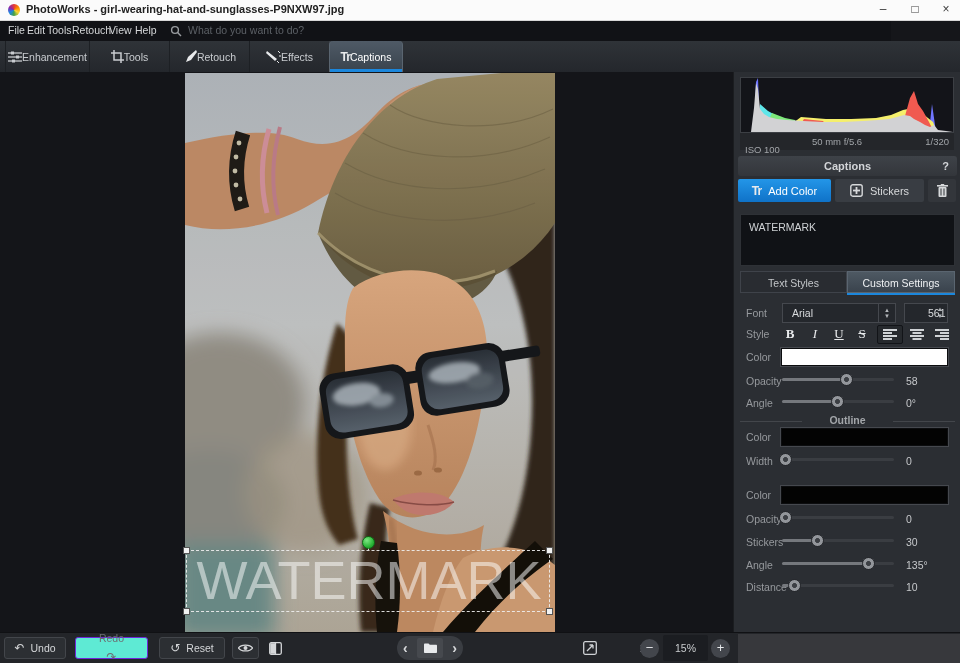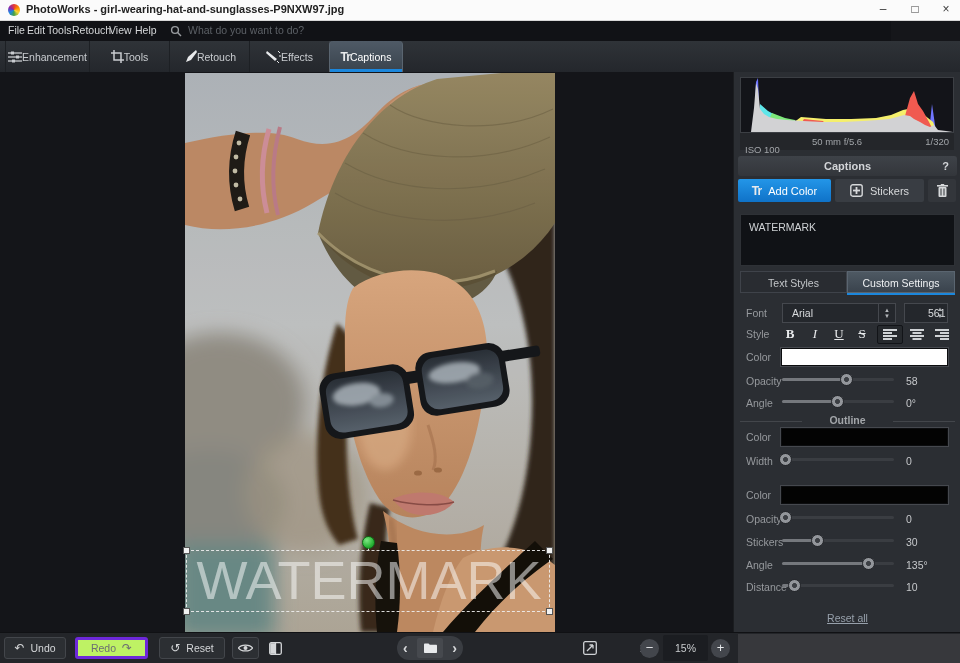--- a/index.html
+++ b/index.html
@@ -92,21 +92,21 @@
   .divider:before,.divider:after{content:"";position:absolute;top:7px;width:62px;height:1px;background:#43464b;}
   .divider:before{left:0;} .divider:after{right:0;}
   .resetall{position:absolute;left:0;width:227px;text-align:center;font-size:10.5px;color:#97a0ab;}
   .resetall span{text-decoration:underline;}
   
   .statusbar{position:absolute;left:0;top:632px;width:960px;height:31px;background:#232529;border-top:1px solid #101114;box-sizing:border-box;}
   .statusbar .rzone{position:absolute;left:738px;top:1px;width:222px;height:30px;background:#37383c;}
   .sbtn{position:absolute;top:4px;height:22px;box-sizing:border-box;border-radius:3px;display:flex;align-items:center;
         justify-content:center;gap:6px;font-size:10.5px;color:#d5d7d9;}
   .sbtn.bordered{border:1px solid #43464b;background:#2c2f33;}
-  .sbtn.disabled{border:3px solid #6d28d9;background:#bef264;color:#6b6e72;}
+  .sbtn.disabled{border:1px solid #6d28d9;background:#5eead4;color:#6b6e72;flex-direction:column;}
   .uglyph{font-family:"DejaVu Sans",sans-serif;font-size:12px;}
   .navgroup{position:absolute;left:397px;top:3px;width:66px;height:24px;border-radius:12px;background:#3a3d42;
         display:flex;align-items:center;justify-content:space-between;padding:0 6px;box-sizing:border-box;}
   .chev{color:#d8dadc;font-size:14px;font-weight:bold;line-height:22px;}
   .folderbtn{width:26px;height:20px;background:#46494e;border-radius:2px;display:flex;align-items:center;justify-content:center;}
   .zoomcircle{position:absolute;top:6px;width:19px;height:19px;border-radius:50%;background:#43464c;color:#e8eaec;
         text-align:center;line-height:18px;font-size:13px;}
   .zoomlabel{position:absolute;left:663px;top:2px;width:45px;height:26px;background:#1b1d21;border-radius:2px;
         color:#c9ccce;font-size:10.5px;text-align:center;line-height:26px;}
   svg{display:block;}
@@ -477,23 +477,20 @@
     </div>
     <span class="fval" style="left:172px;top:487px;">135°</span>
     <span class="flabel" style="top:509px;">Distance</span>
     <div class="slider" style="top: 507px; --pct: 12%;">
       <div class="track"></div>
         <div class="fill"></div>
         <div class="thumb"></div>
     </div>
     <span class="fval" style="left:172px;top:509px;">10</span>
 
-    <div class="resetall" style="top:540px;">
-      <span>Reset all</span>
-    </div>
   </div>
 
   <div class="statusbar">
     <div class="rzone"></div>
 
     <div class="sbtn bordered" style="left:4px;width:62px;">
       <span class="uglyph">↶</span>
       <span>Undo</span>
     </div>
     <div class="sbtn disabled" style="left:75px;width:73px;">

